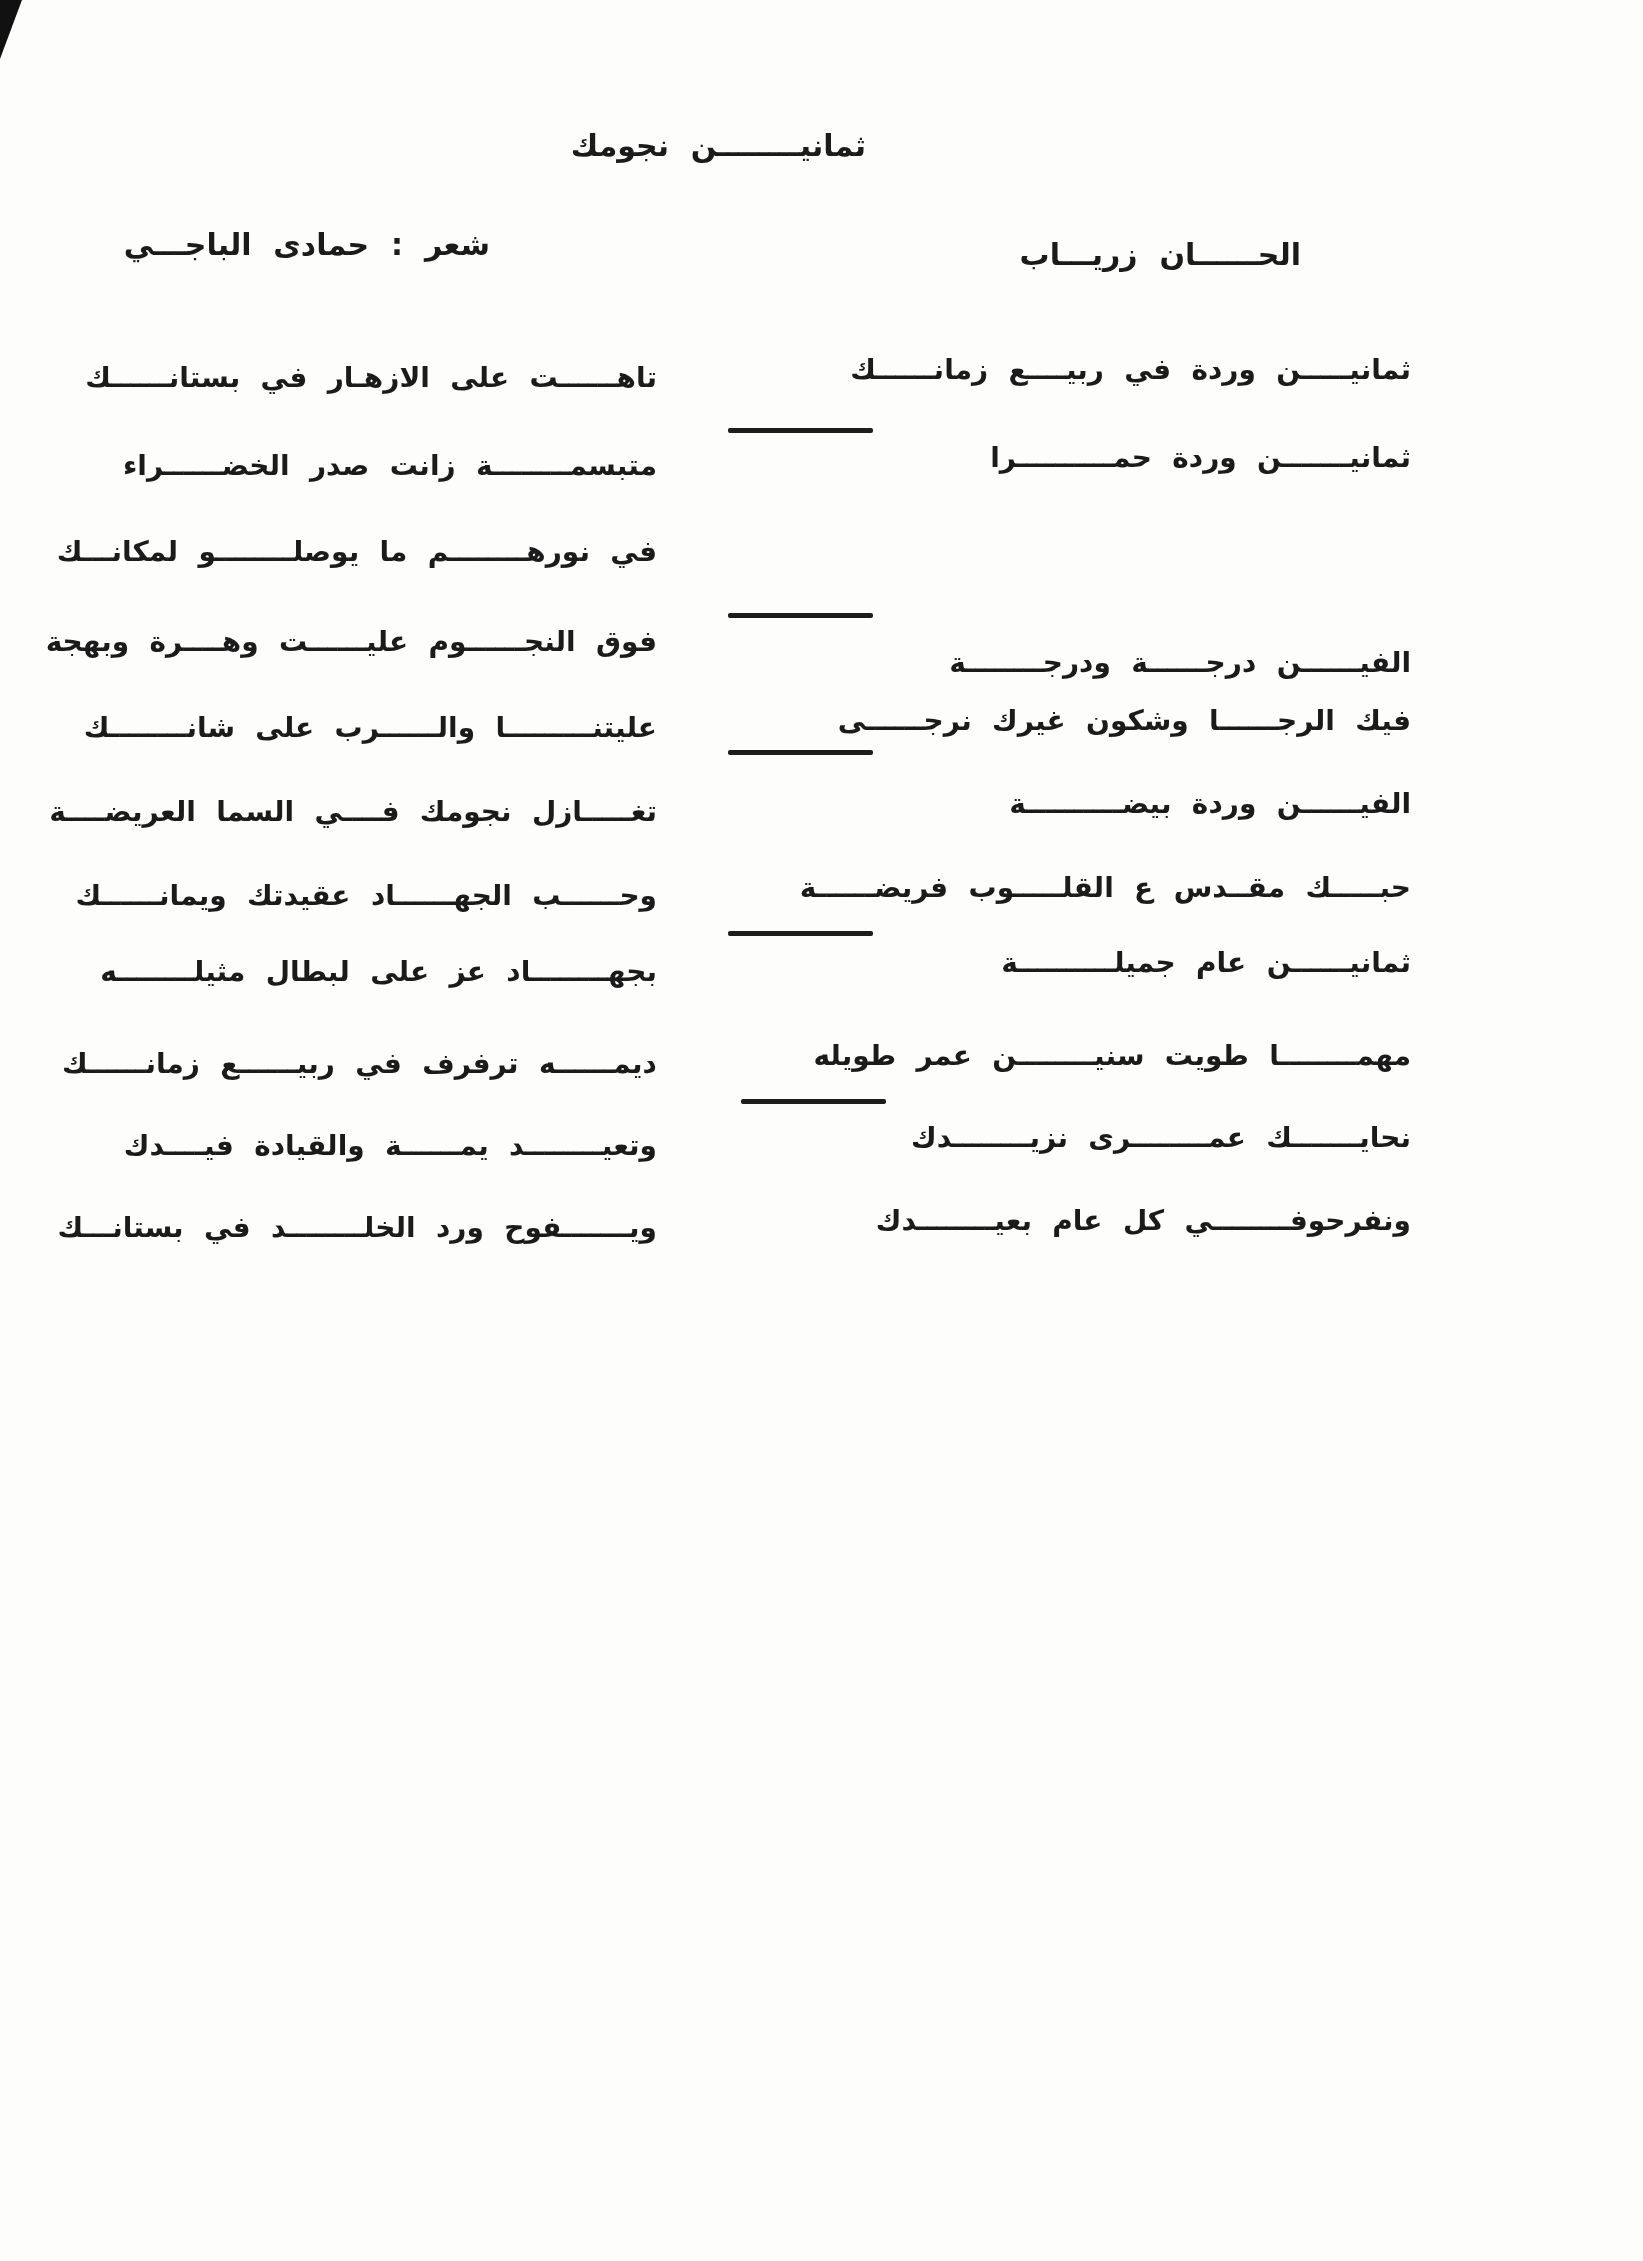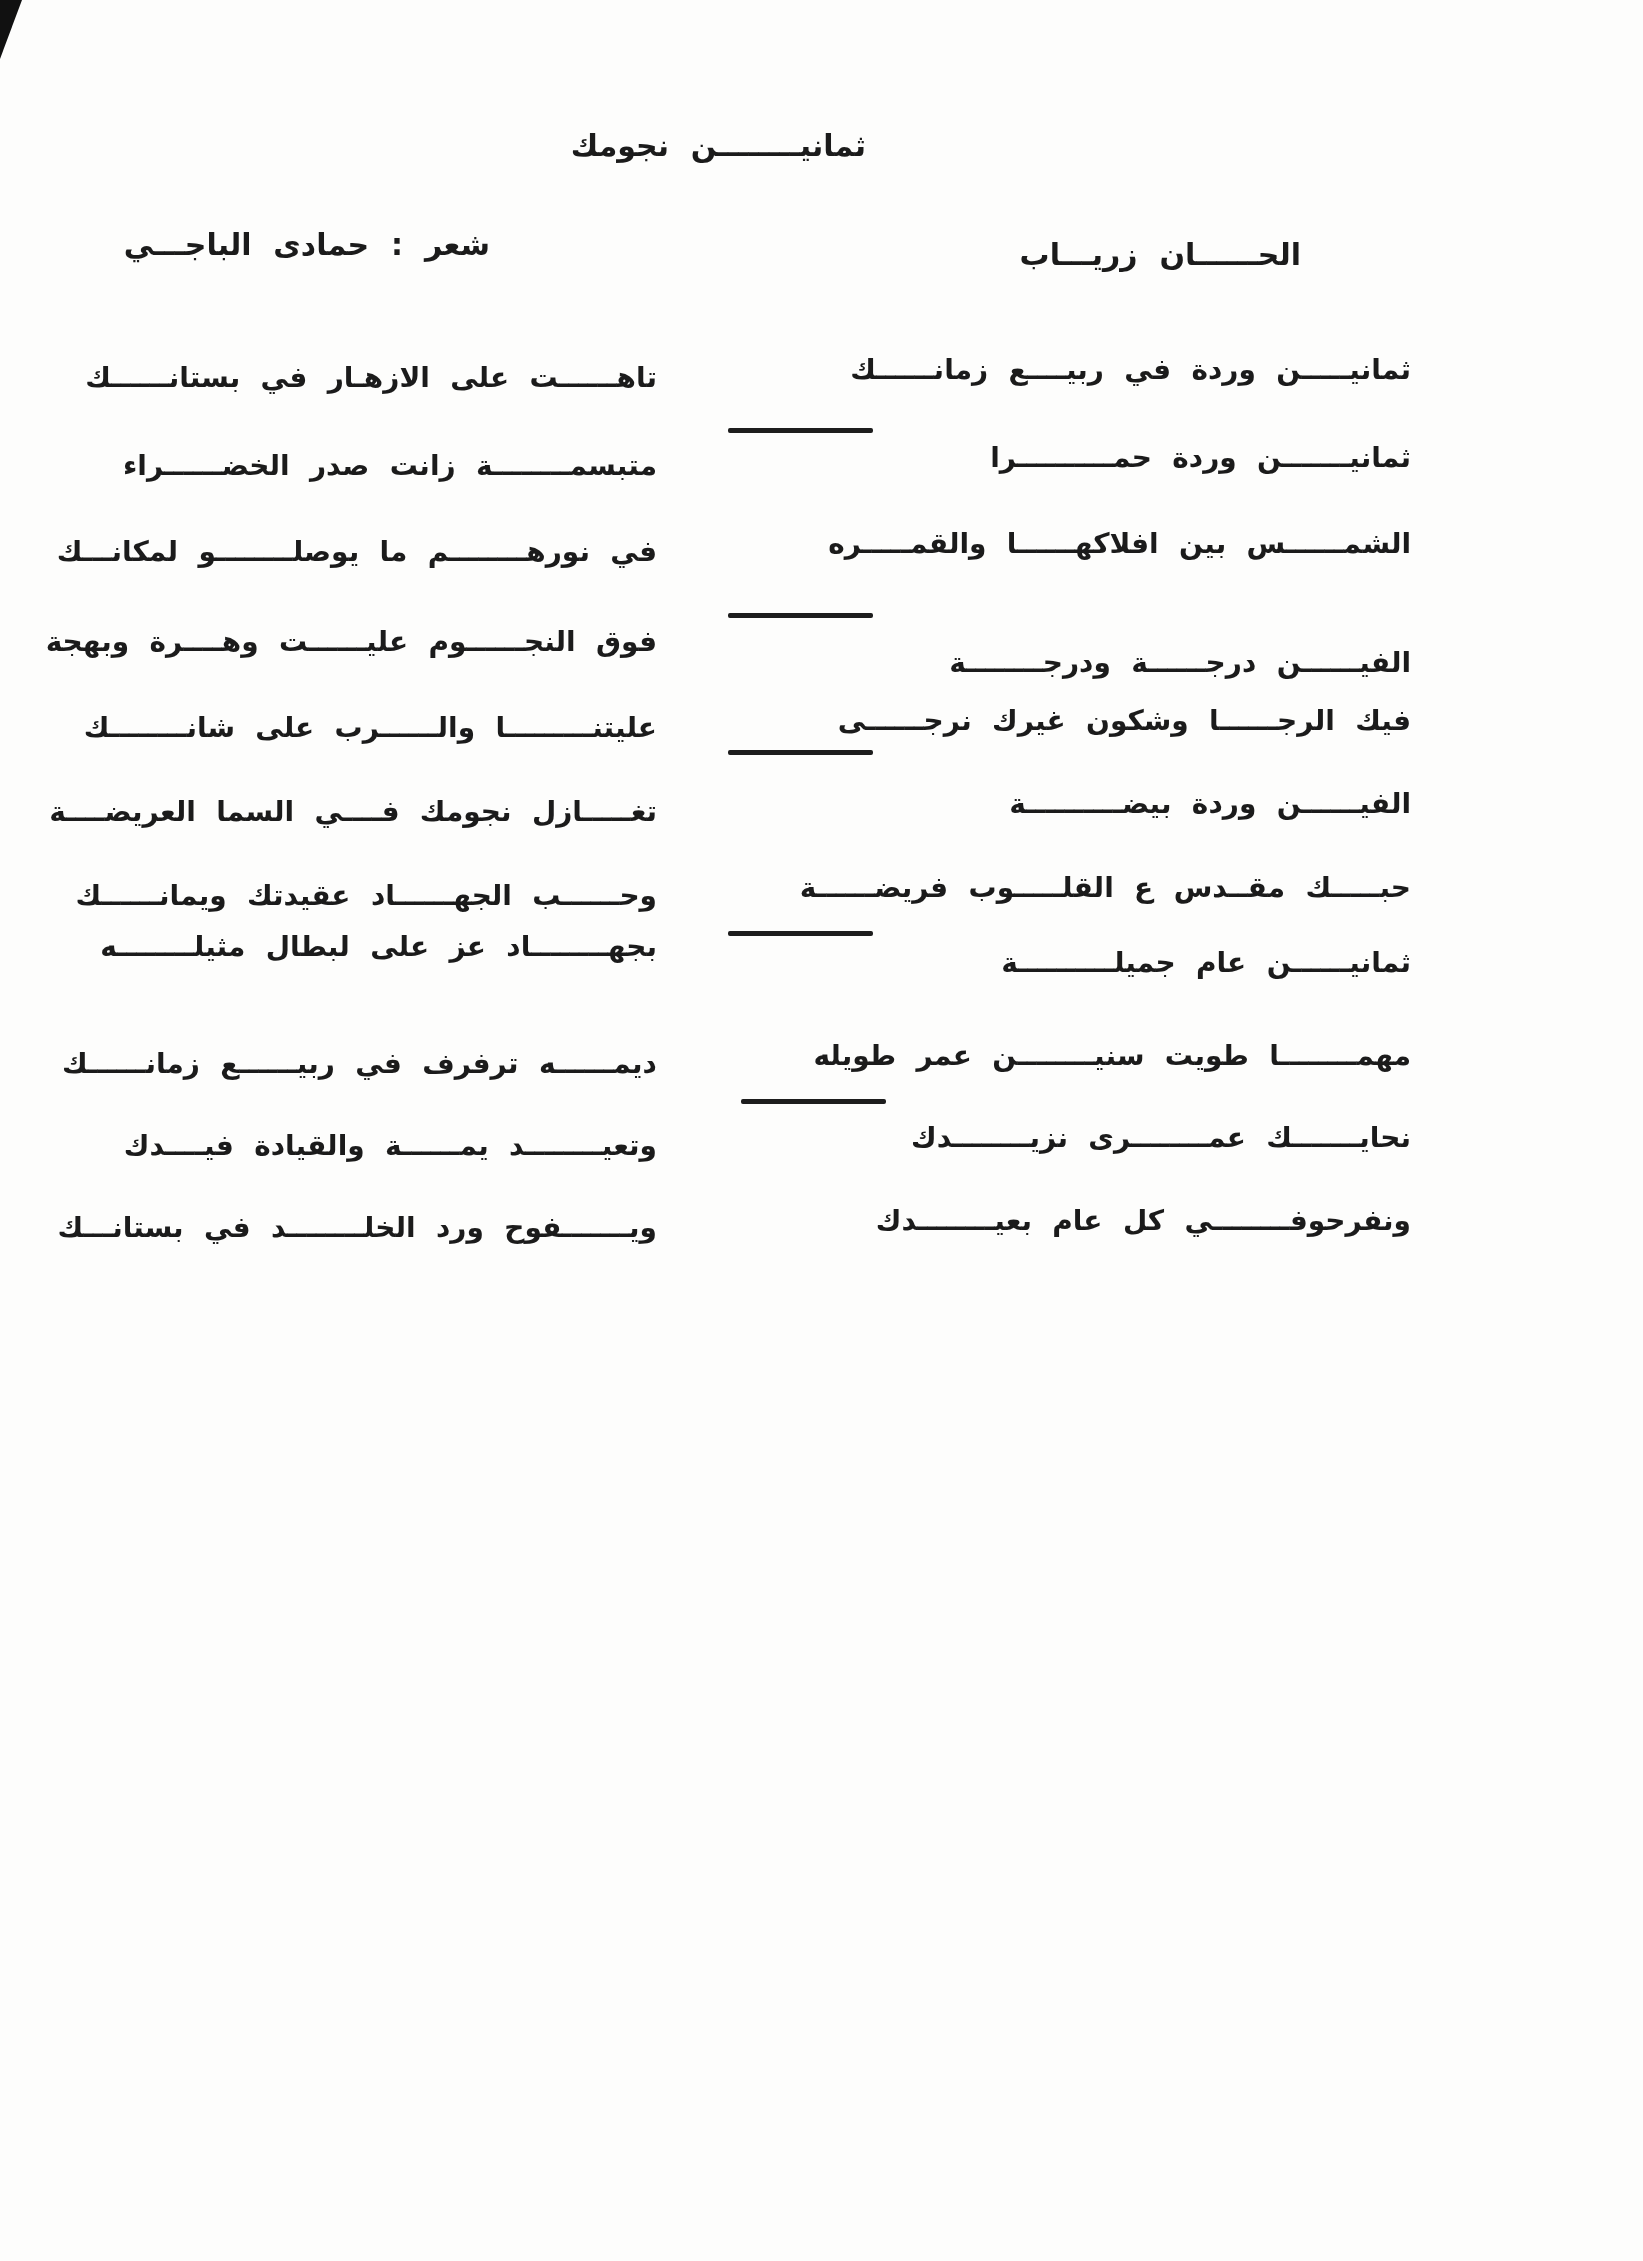--- a/index.html
+++ b/index.html
@@ -58,21 +58,20 @@
   <div class="txt credit" style="top:227px; right:1153px;">شعر : حمادى الباجـــي</div>
 
   <div class="txt verse col-first" style="top:353px;">ثمانيـــــن وردة في ربيــــع زمانــــــك</div>
   <div class="txt verse col-second" style="top:361px;">تاهــــــت على الازهـار في بستانــــــك</div>
 
   <div class="divider" style="top:428px;"></div>
 
   <div class="txt verse col-first" style="top:441px;">ثمانيـــــــن وردة حمــــــــــرا</div>
   <div class="txt verse col-second" style="top:449px;">متبسمــــــــة زانت صدر الخضــــــراء</div>
 
-  <div class="txt verse col-first" style="top:527px;">الشمــــــس بين افلاكهــــــا والقمـــــره</div>
   <div class="txt verse col-second" style="top:535px;">في نورهــــــــم ما يوصلــــــــو لمكانـــك</div>
 
   <div class="divider" style="top:613px;"></div>
 
   <div class="txt verse col-first" style="top:646px;margin-left:40px;">الفيــــــن درجــــــة ودرجــــــــة</div>
   <div class="txt verse col-second" style="top:625px;">فوق النجــــــوم عليــــــت وهــــرة وبهجة</div>
 
   <div class="txt verse col-first" style="top:704px;">فيك الرجــــــا وشكون غيرك نرجــــــى</div>
   <div class="txt verse col-second" style="top:711px;">عليتنـــــــــا والــــــرب على شانــــــــك</div>
 
@@ -80,21 +79,21 @@
 
   <div class="txt verse col-first" style="top:787px;">الفيــــــن وردة بيضــــــــــة</div>
   <div class="txt verse col-second" style="top:795px;">تغـــــازل نجومك فــــي السما العريضــــة</div>
 
   <div class="txt verse col-first" style="top:871px;">حبـــــك مقــدس ع القلـــــوب فريضــــــة</div>
   <div class="txt verse col-second" style="top:879px;">وحــــــب الجهــــــاد عقيدتك ويمانــــــك</div>
 
   <div class="divider" style="top:931px;"></div>
 
   <div class="txt verse col-first" style="top:946px;">ثمانيــــــن عام جميلــــــــــة</div>
-  <div class="txt verse col-second" style="top:930px;">بجهــــــــاد عز على لبطال مثيلــــــــه</div>
+  <div class="txt verse col-second" style="top:955px;">بجهــــــــاد عز على لبطال مثيلــــــــه</div>
 
   <div class="txt verse col-first" style="top:1039px;">مهمــــــــا طويت سنيــــــــن عمر طويله</div>
   <div class="txt verse col-second" style="top:1047px;">ديمــــــه ترفرف في ربيــــــع زمانــــــك</div>
 
   <div class="divider" style="top:1099px; left:741px;"></div>
 
   <div class="txt verse col-first" style="top:1121px;">نحايـــــــك عمــــــــرى نزيــــــــدك</div>
   <div class="txt verse col-second" style="top:1129px;">وتعيــــــــد يمــــــة والقيادة فيــــدك</div>
 
   <div class="txt verse col-first" style="top:1204px;">ونفرحوفــــــــي كل عام بعيــــــــدك</div>

